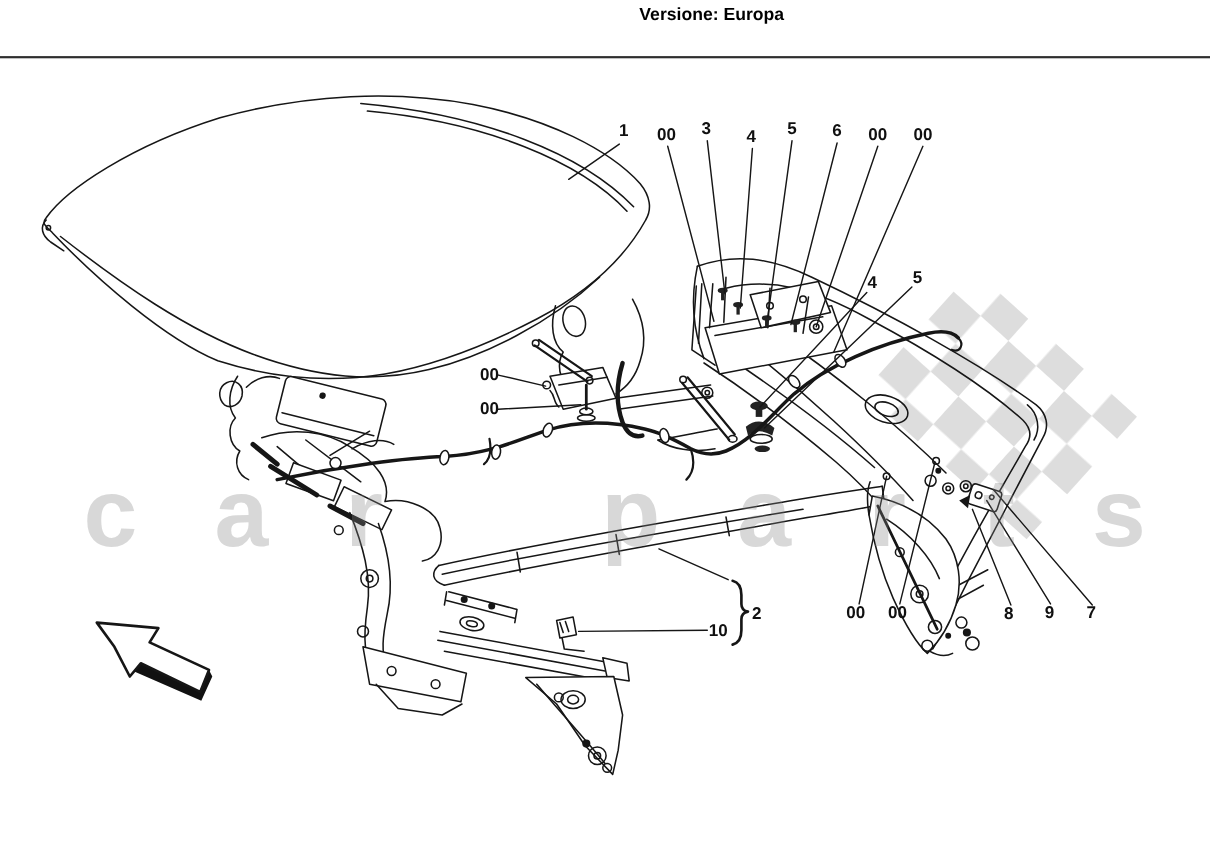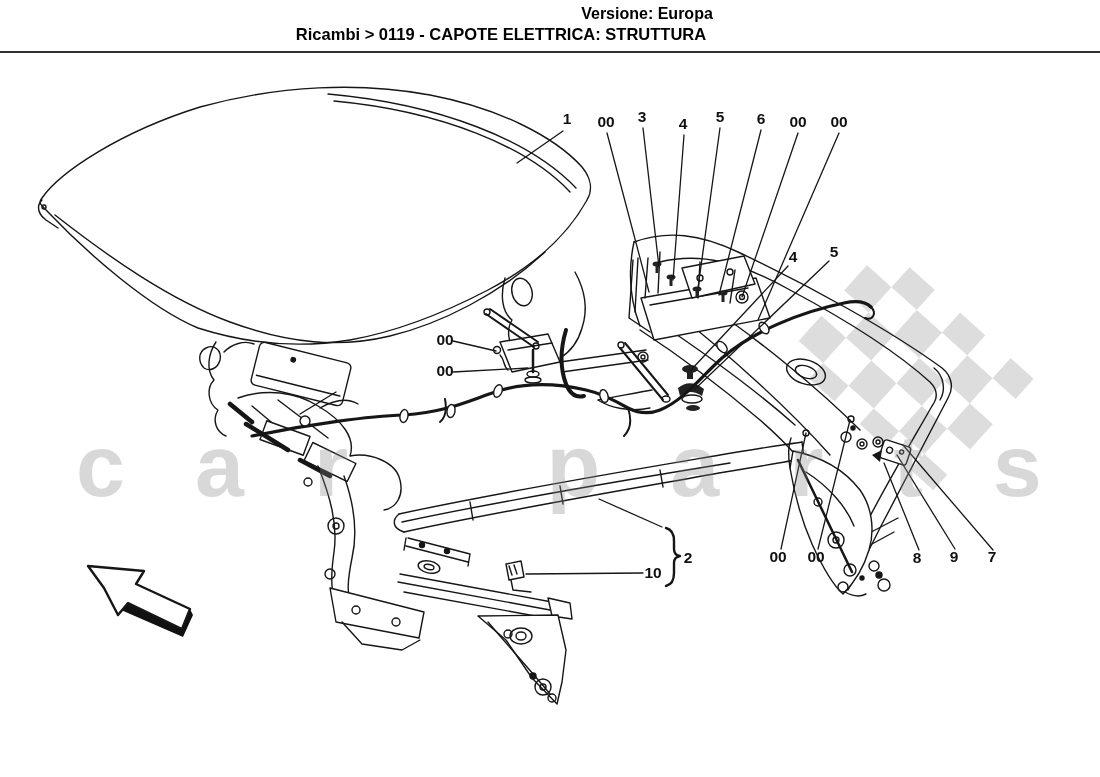--- a/index.html
+++ b/index.html
@@ -18,21 +18,20 @@
           letter-spacing:70px;word-spacing:34px;line-height:88px;
           color:rgba(134,134,134,0.32);white-space:nowrap;pointer-events:none;}
   text.co{font-family:"Liberation Sans",sans-serif;font-size:15.5px;font-weight:bold;fill:#101010;}
 </style>
 </head>
 <body>
 
 <div class="page">
 
   <div class="hdr1">Versione: Europa</div>
-  <div class="hdr2">Ricambi &gt; 0119 - CAPOTE ELETTRICA: STRUTTURA</div>
   <div class="rule"></div>
 
   <svg class="diagram" width="1100" height="777" viewBox="0 0 1100 777">
     <defs>
       <pattern id="chk" width="68" height="68" patternUnits="userSpaceOnUse">
         <rect x="0" y="0" width="34" height="34" fill="#d8d8d8"></rect>
         <rect x="34" y="34" width="34" height="34" fill="#d8d8d8"></rect>
       </pattern>
     </defs>
 

